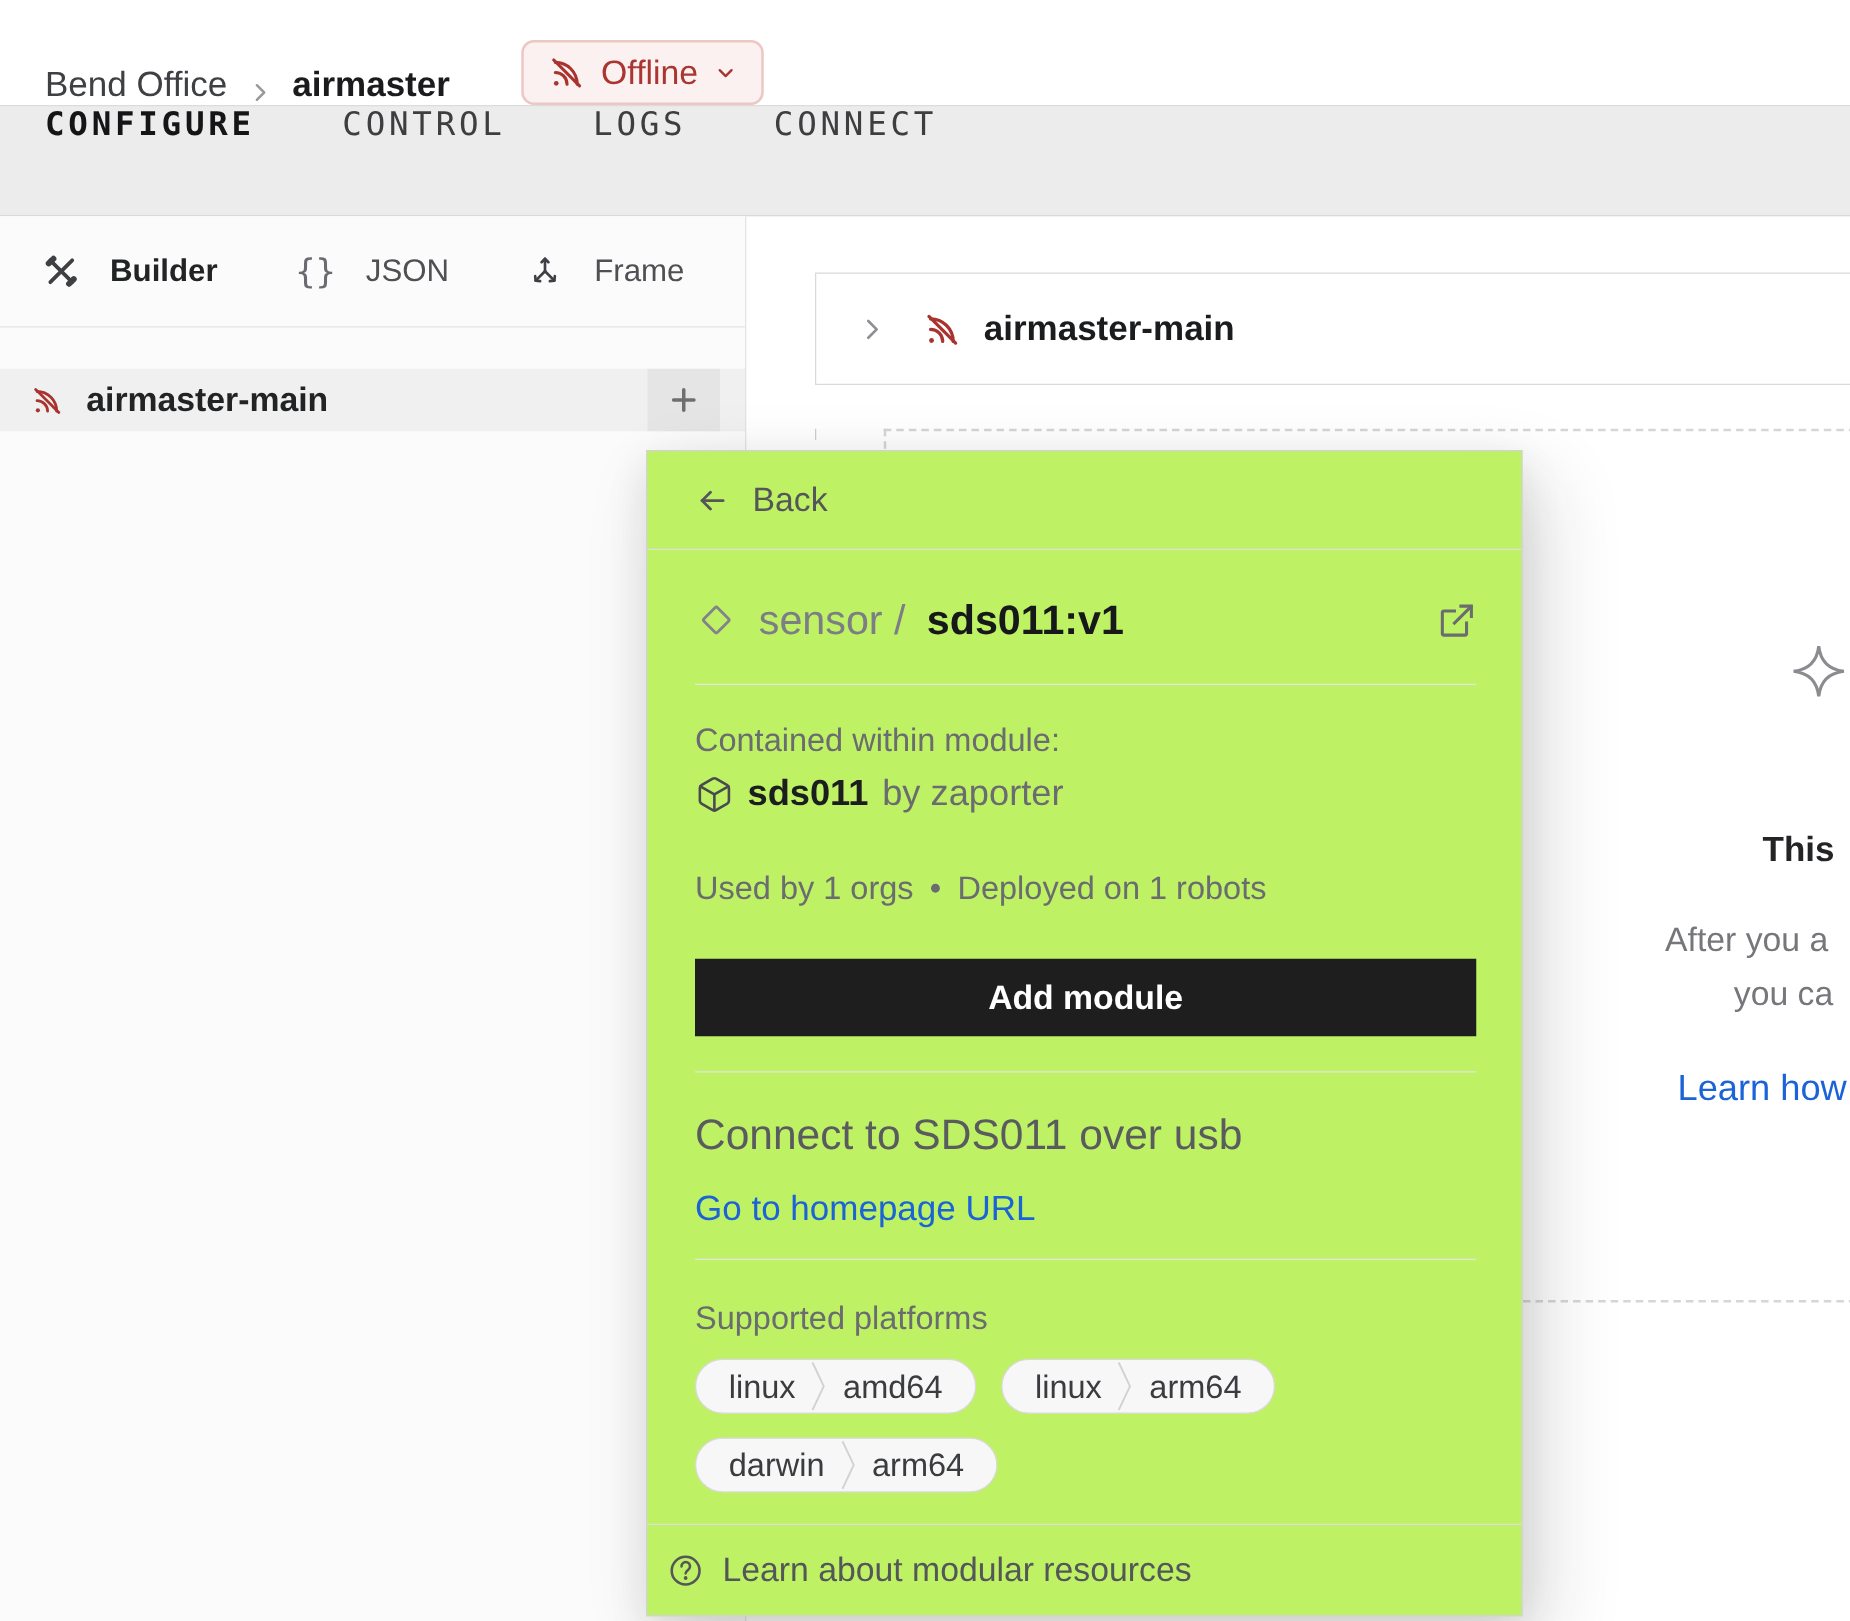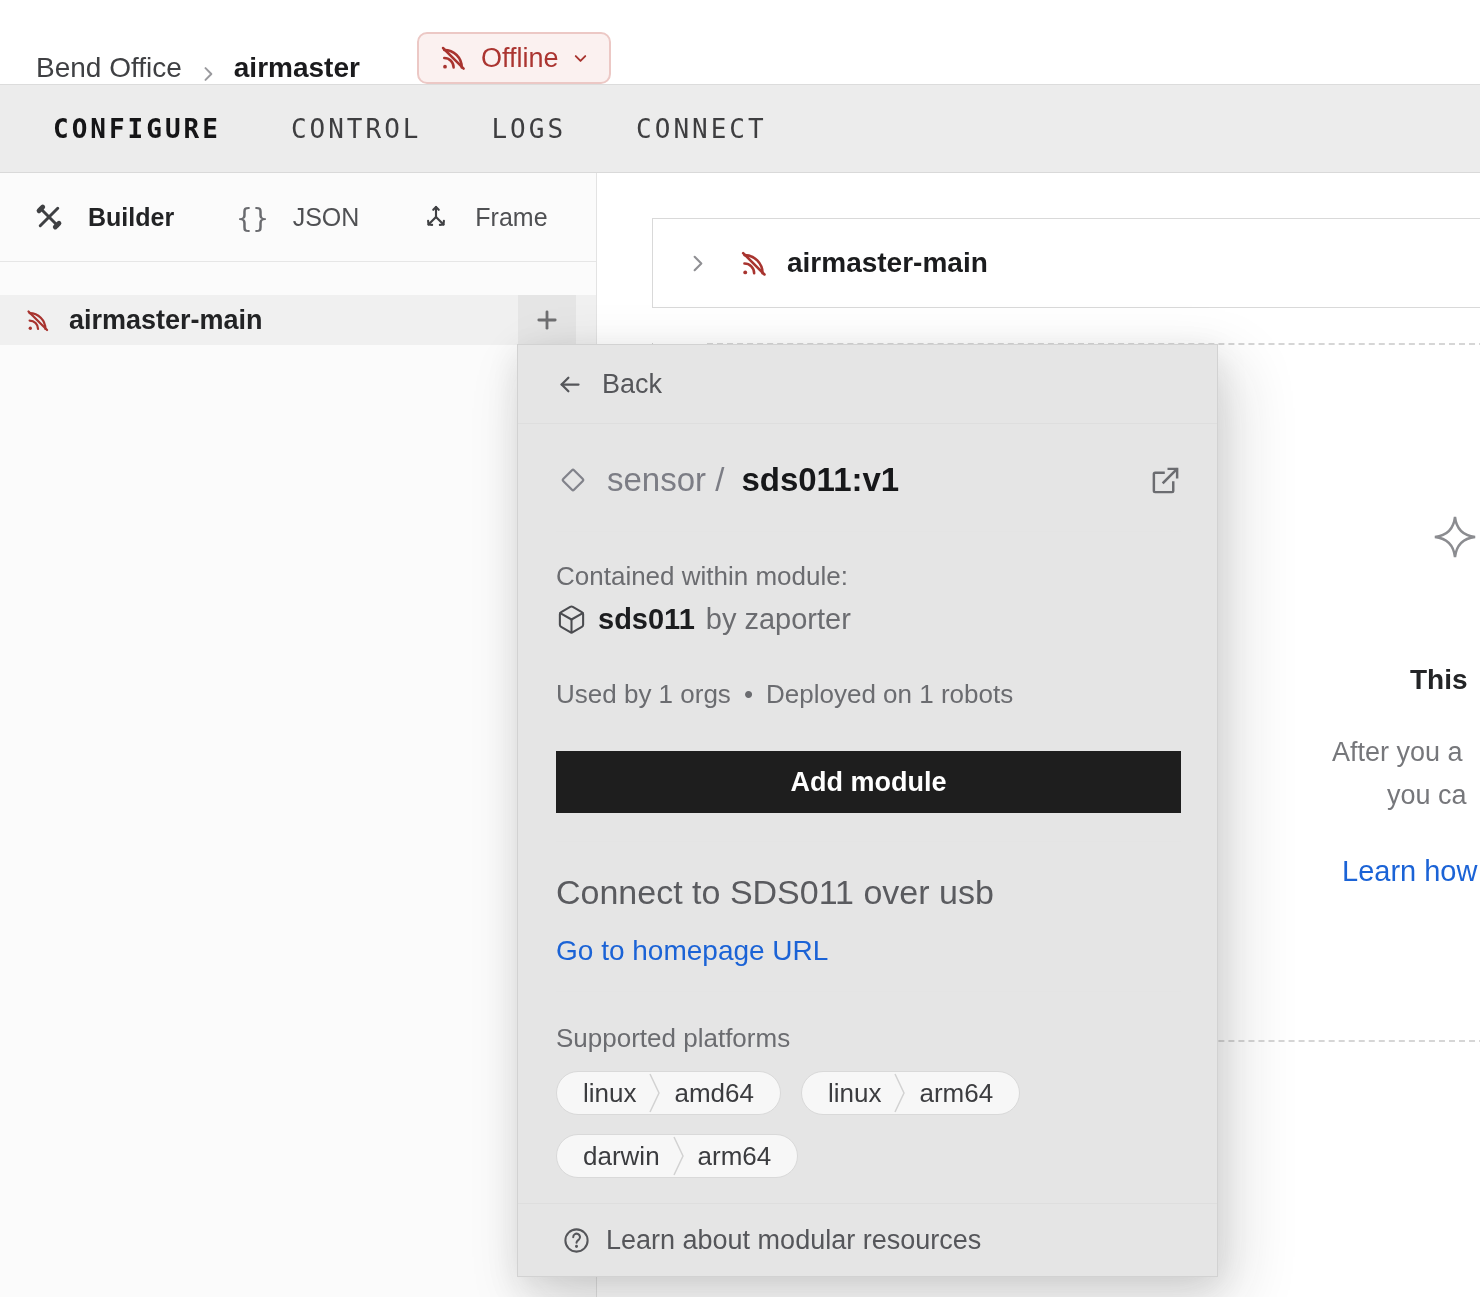--- a/index.html
+++ b/index.html
@@ -14,21 +14,21 @@
   .crumb-sep{margin:0 16px;color:#9a9a9e;}
   .crumb-machine{font-size:28px;font-weight:bold;color:#1b1b1d;}
   .status-badge{margin-left:57px;height:52px;display:flex;align-items:center;gap:13px;
           padding:0 19px;border:2px solid #ecc8c5;border-radius:10px;background:#fbf1f0;
           color:#a8342f;cursor:pointer;box-sizing:border-box;}
   .status-label{font-size:27px;color:#ab3531;}
 
   
   .tabbar{position:absolute;top:84px;left:0;width:1480px;height:89px;background:#ececec;
           border-top:1px solid #dcdcdc;border-bottom:1px solid #d9d9d9;box-sizing:border-box;
-          display:flex;align-items:center;padding-left:53px;gap:70px;
+          display:flex;align-items:flex-start;padding-left:36px;gap:70px;
           font-family:"DejaVu Sans Mono","Liberation Mono",monospace;font-size:26px;
           letter-spacing:3px;color:#3e3e40;}
   .tab{cursor:pointer;white-space:nowrap;}
   .tab.active{font-weight:bold;color:#151517;}
 
   
   .sidebar{position:absolute;top:173px;left:0;width:597px;height:1124px;background:#fbfbfb;
           border-right:1px solid #e3e3e3;box-sizing:border-box;}
   .modebar{height:88px;border-bottom:1px solid #e6e6e6;display:flex;align-items:center;
           padding-left:34px;gap:62px;}
@@ -53,21 +53,21 @@
   .dash-zone{position:absolute;left:707px;top:343px;width:1500px;height:699px;
           border:2px dashed #d6d6d6;box-sizing:border-box;}
   .sparkle{position:absolute;left:1432px;top:514px;color:#8b8c90;}
   .es-text{position:absolute;white-space:nowrap;}
   .es-heading{left:1410px;top:664px;font-size:28px;font-weight:bold;color:#232426;}
   .es-line1{left:1332px;top:737px;font-size:27px;color:#76777b;}
   .es-line2{left:1387px;top:780px;font-size:27px;color:#76777b;}
   .es-link{left:1342px;top:855px;font-size:29px;color:#1b63d6;cursor:pointer;}
 
   
-  .modal{position:absolute;left:517px;top:344px;width:701px;height:933px;background:#e5e5e5;
+  .modal{position:absolute;left:517px;top:360px;width:701px;height:933px;background:#bef264;
           border:1px solid #d2d2d2;box-sizing:border-box;
           box-shadow:0 10px 30px rgba(30,30,30,.10), 16px 22px 60px rgba(30,30,30,.16);}
   .back-row{position:absolute;top:0;left:0;right:0;height:78px;border-bottom:1px solid #dedede;
           display:flex;align-items:center;padding-left:38px;gap:19px;color:#55565a;
           font-size:27px;cursor:pointer;}
   .m-title-row{position:absolute;top:106px;left:38px;right:36px;height:58px;display:flex;
           align-items:center;gap:17px;font-size:33px;}
   .m-kind{color:#7c7d85;}
   .m-model{font-weight:bold;color:#17181a;}
   .m-ext{margin-left:auto;color:#6b6c70;cursor:pointer;}
@@ -87,21 +87,21 @@
   .m-homepage{position:absolute;top:590px;left:38px;font-size:28px;color:#1b63d6;cursor:pointer;}
   .m-plat-label{position:absolute;top:678px;left:38px;font-size:26px;color:#6b6c70;}
   .m-pills{position:absolute;top:726px;left:38px;right:36px;display:flex;flex-wrap:wrap;
           gap:19px 20px;}
   .pill{display:flex;align-items:center;height:44px;border:1px solid #d9d9d9;border-radius:22px;
           background:#f7f7f7;font-size:26px;color:#3b3c3f;box-sizing:border-box;}
   .pill-os{padding:0 12px 0 26px;}
   .pill-arch{padding:0 26px 0 12px;}
   .pill-chev{color:#d2d2d2;}
   .m-footer{position:absolute;bottom:0;left:0;right:0;height:72px;border-top:1px solid #dedede;
-          display:flex;align-items:center;padding-left:44px;gap:15px;color:#55565a;
+          display:flex;align-items:center;padding-left:16px;gap:15px;color:#55565a;
           font-size:27px;cursor:pointer;}
 </style>
 </head>
 <body>
 
 <div class="stage">
 
   <div class="header">
     <span class="crumb-org">Bend Office</span>
     <span class="crumb-sep">

